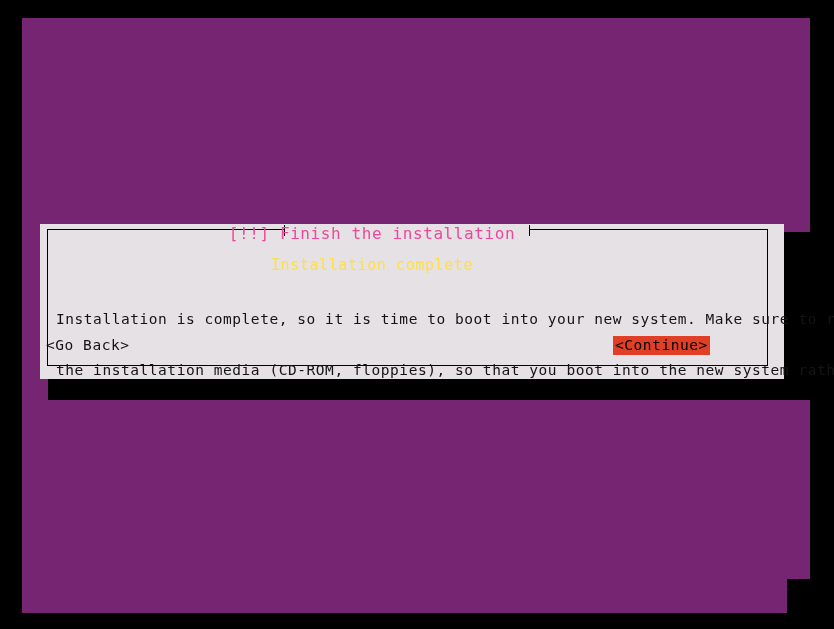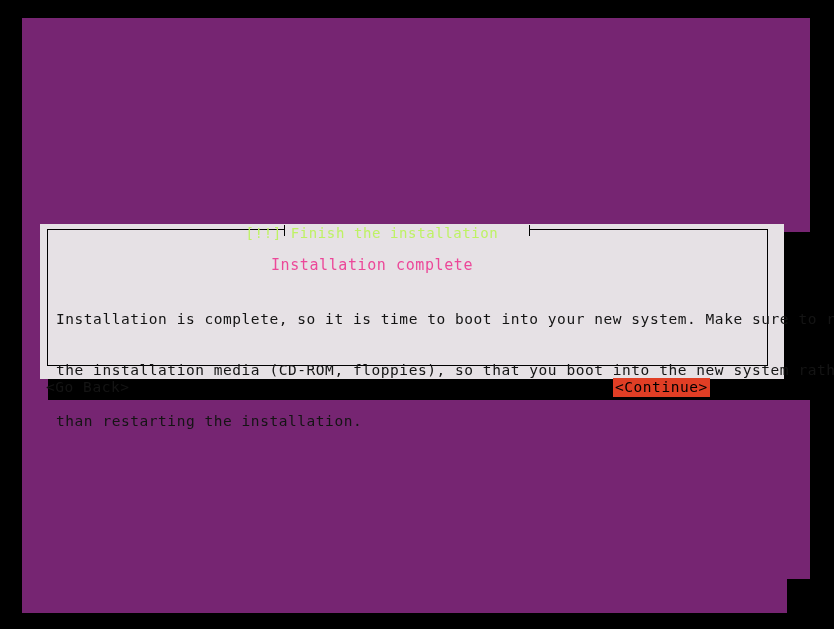--- a/index.html
+++ b/index.html
@@ -90,38 +90,38 @@
   #tick-left  { left: 236px; }
   #tick-right { left: 481px; }
 
   
   #dialog-title {
     position: absolute;
     left: 0;
     top: 224px;
     width: 744px;
     text-align: center;
-    font-size: 14px;
+    font-size: 16px;
     line-height: 19px;
     letter-spacing: 0.6px;
-    color: #bef264;
+    color: #ec4899;
     white-space: pre;
   }
 
   
   #dialog-subtitle {
     position: absolute;
     left: 0;
     top: 256px;
     width: 744px;
     text-align: center;
     font-size: 15px;
     line-height: 19px;
     letter-spacing: 0.6px;
-    color: #ec4899;
+    color: #fde047;
     white-space: pre;
   }
 
   
   #dialog-body {
     position: absolute;
     left: 56px;
     top: 277px;
     width: 676px;
     font-size: 14.5px;
@@ -132,21 +132,20 @@
   }
   #dialog-body div { white-space: pre; }
 
   
   #button-row {
     position: absolute;
     left: 0;
     top: 337px;
     width: 744px;
     height: 18px;
-    margin-top: 42px;
   }
 
   .btn {
     position: absolute;
     font-size: 14.5px;
     line-height: 17px;
     letter-spacing: 0.55px;
     white-space: pre;
     padding: 0 1px;
   }
@@ -200,21 +199,20 @@
 
   </div>
 
   <div id="dialog-title">[!!] Finish the installation</div>
 
   <div id="dialog-subtitle">Installation complete</div>
 
   <div id="dialog-body">
     <div>Installation is complete, so it is time to boot into your new system. Make sure to remove</div>
     <div>the installation media (CD-ROM, floppies), so that you boot into the new system rather</div>
-    <div>than restarting the installation.</div>
   </div>
 
   <div id="button-row">
     <span class="btn" id="btn-go-back">&lt;Go Back&gt;</span>
     <span class="btn" id="btn-continue">&lt;Continue&gt;</span>
   </div>
 
 
 </div>
 

